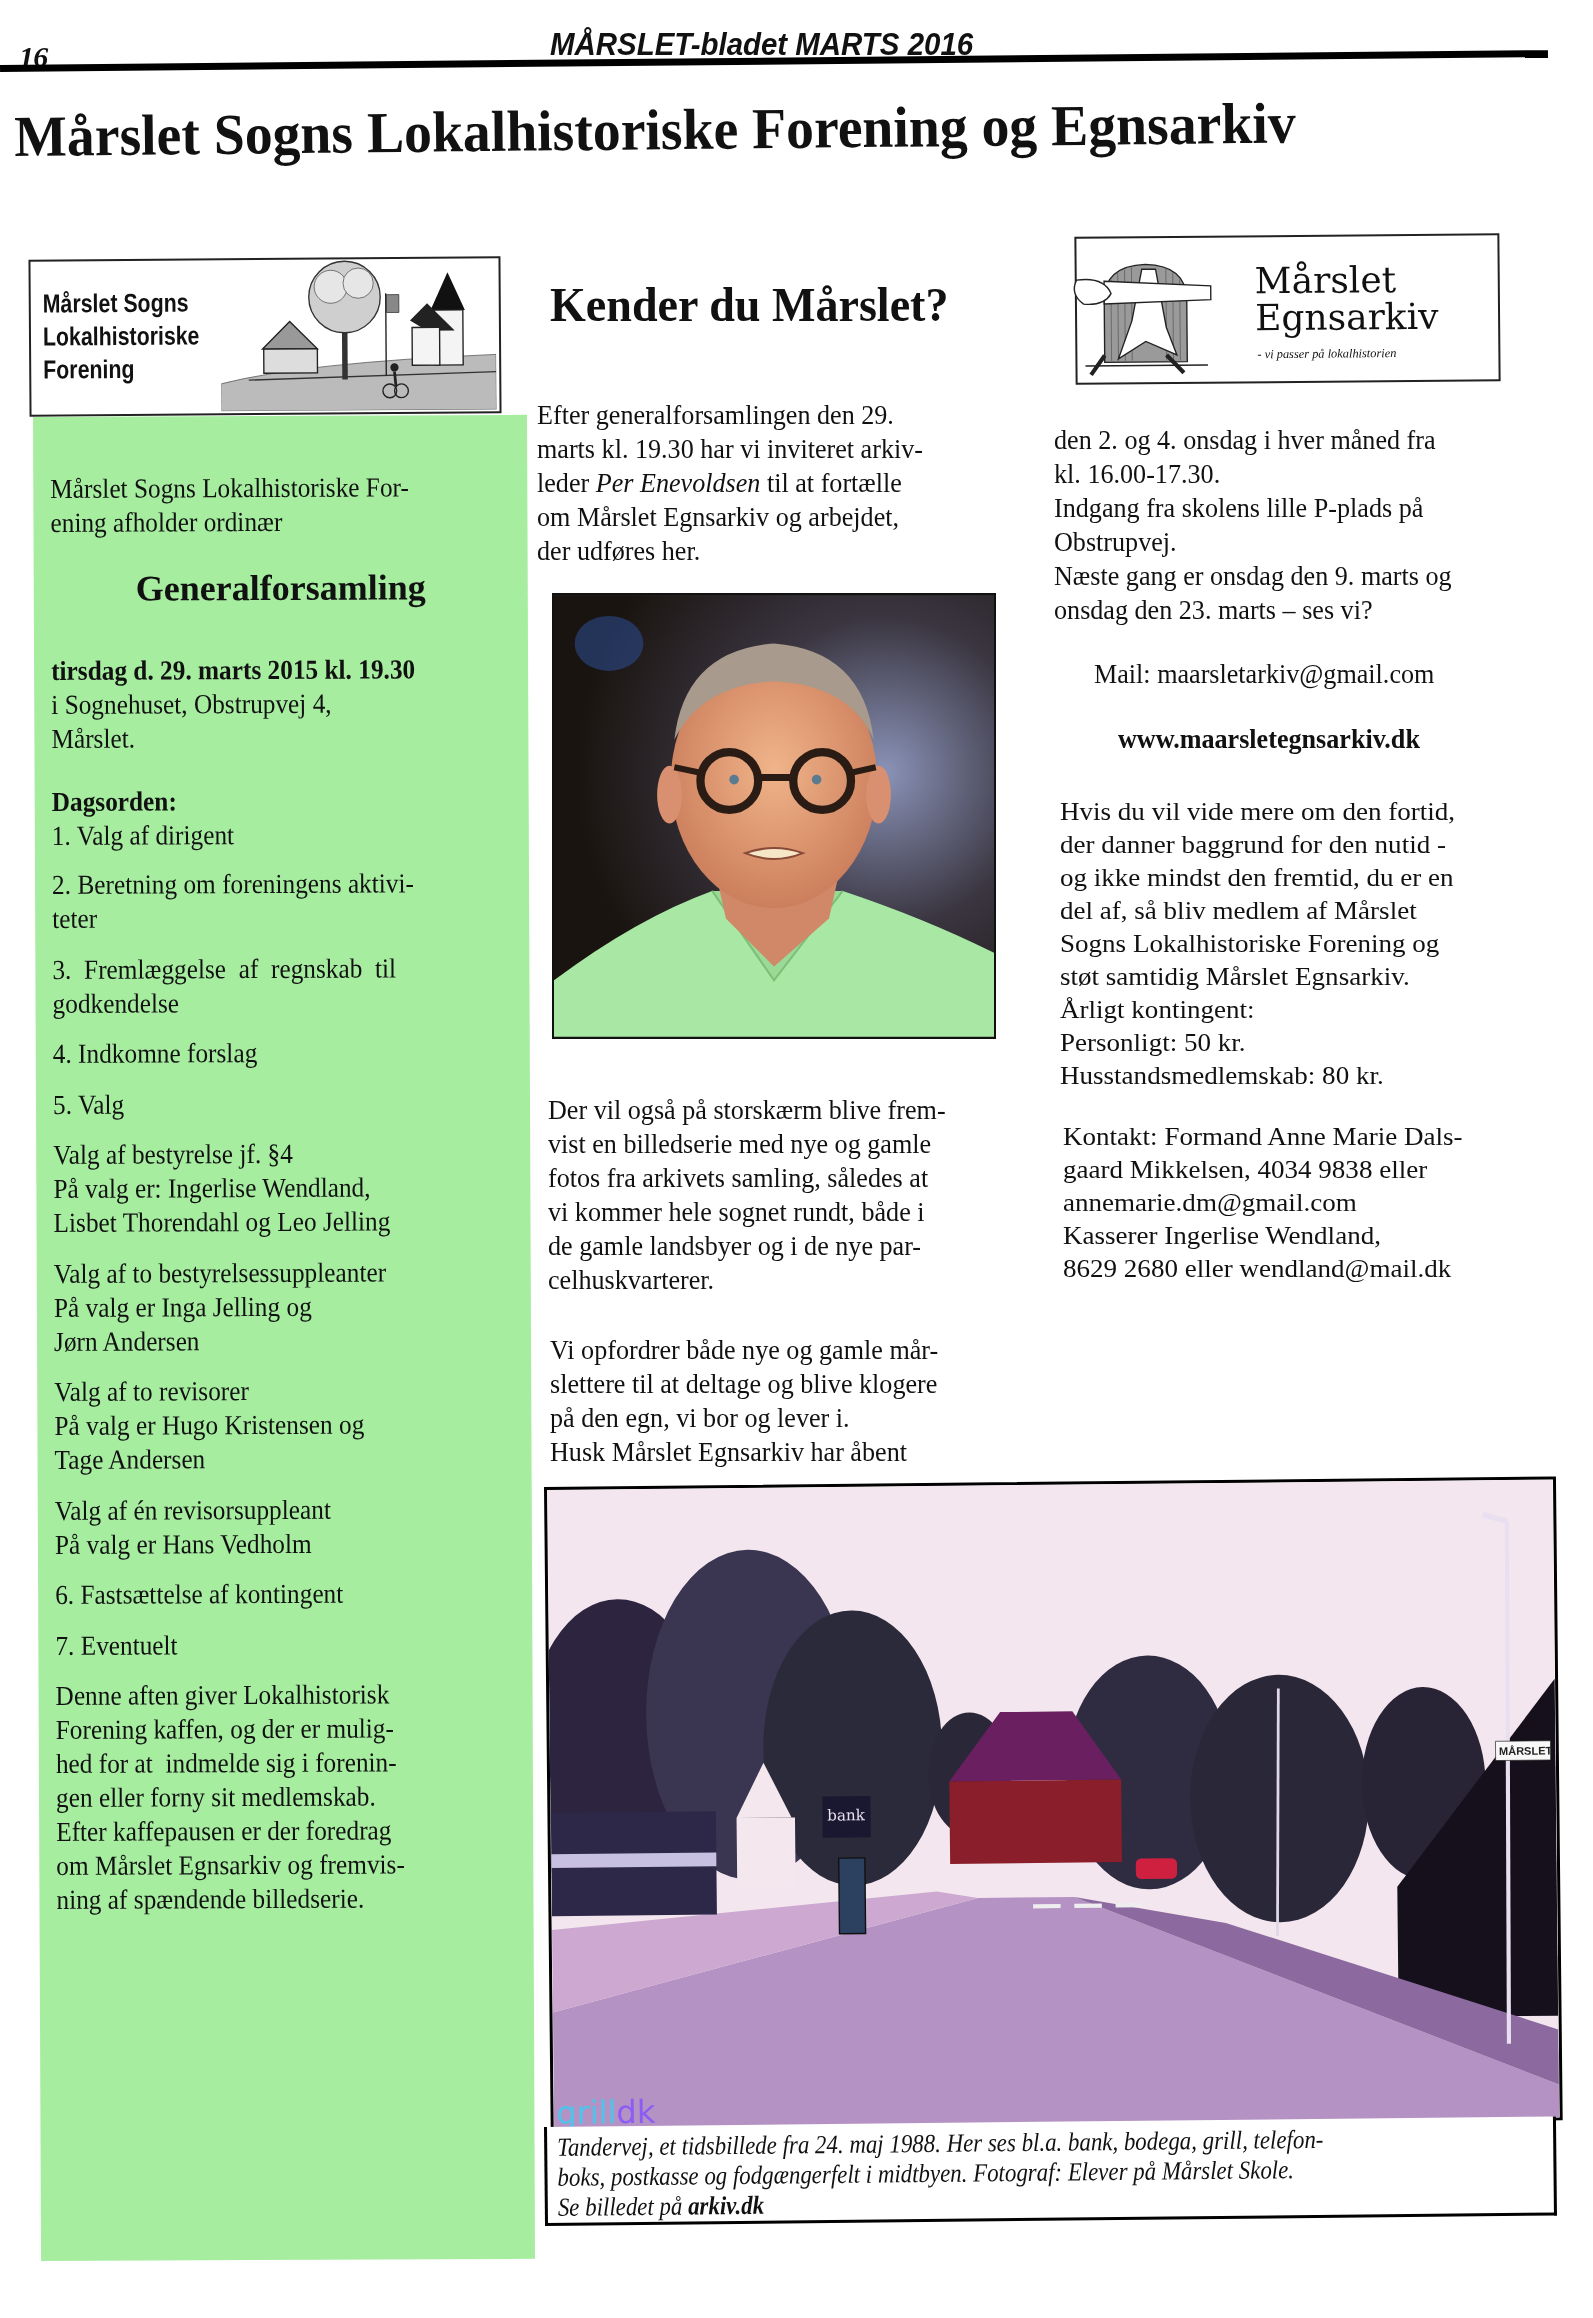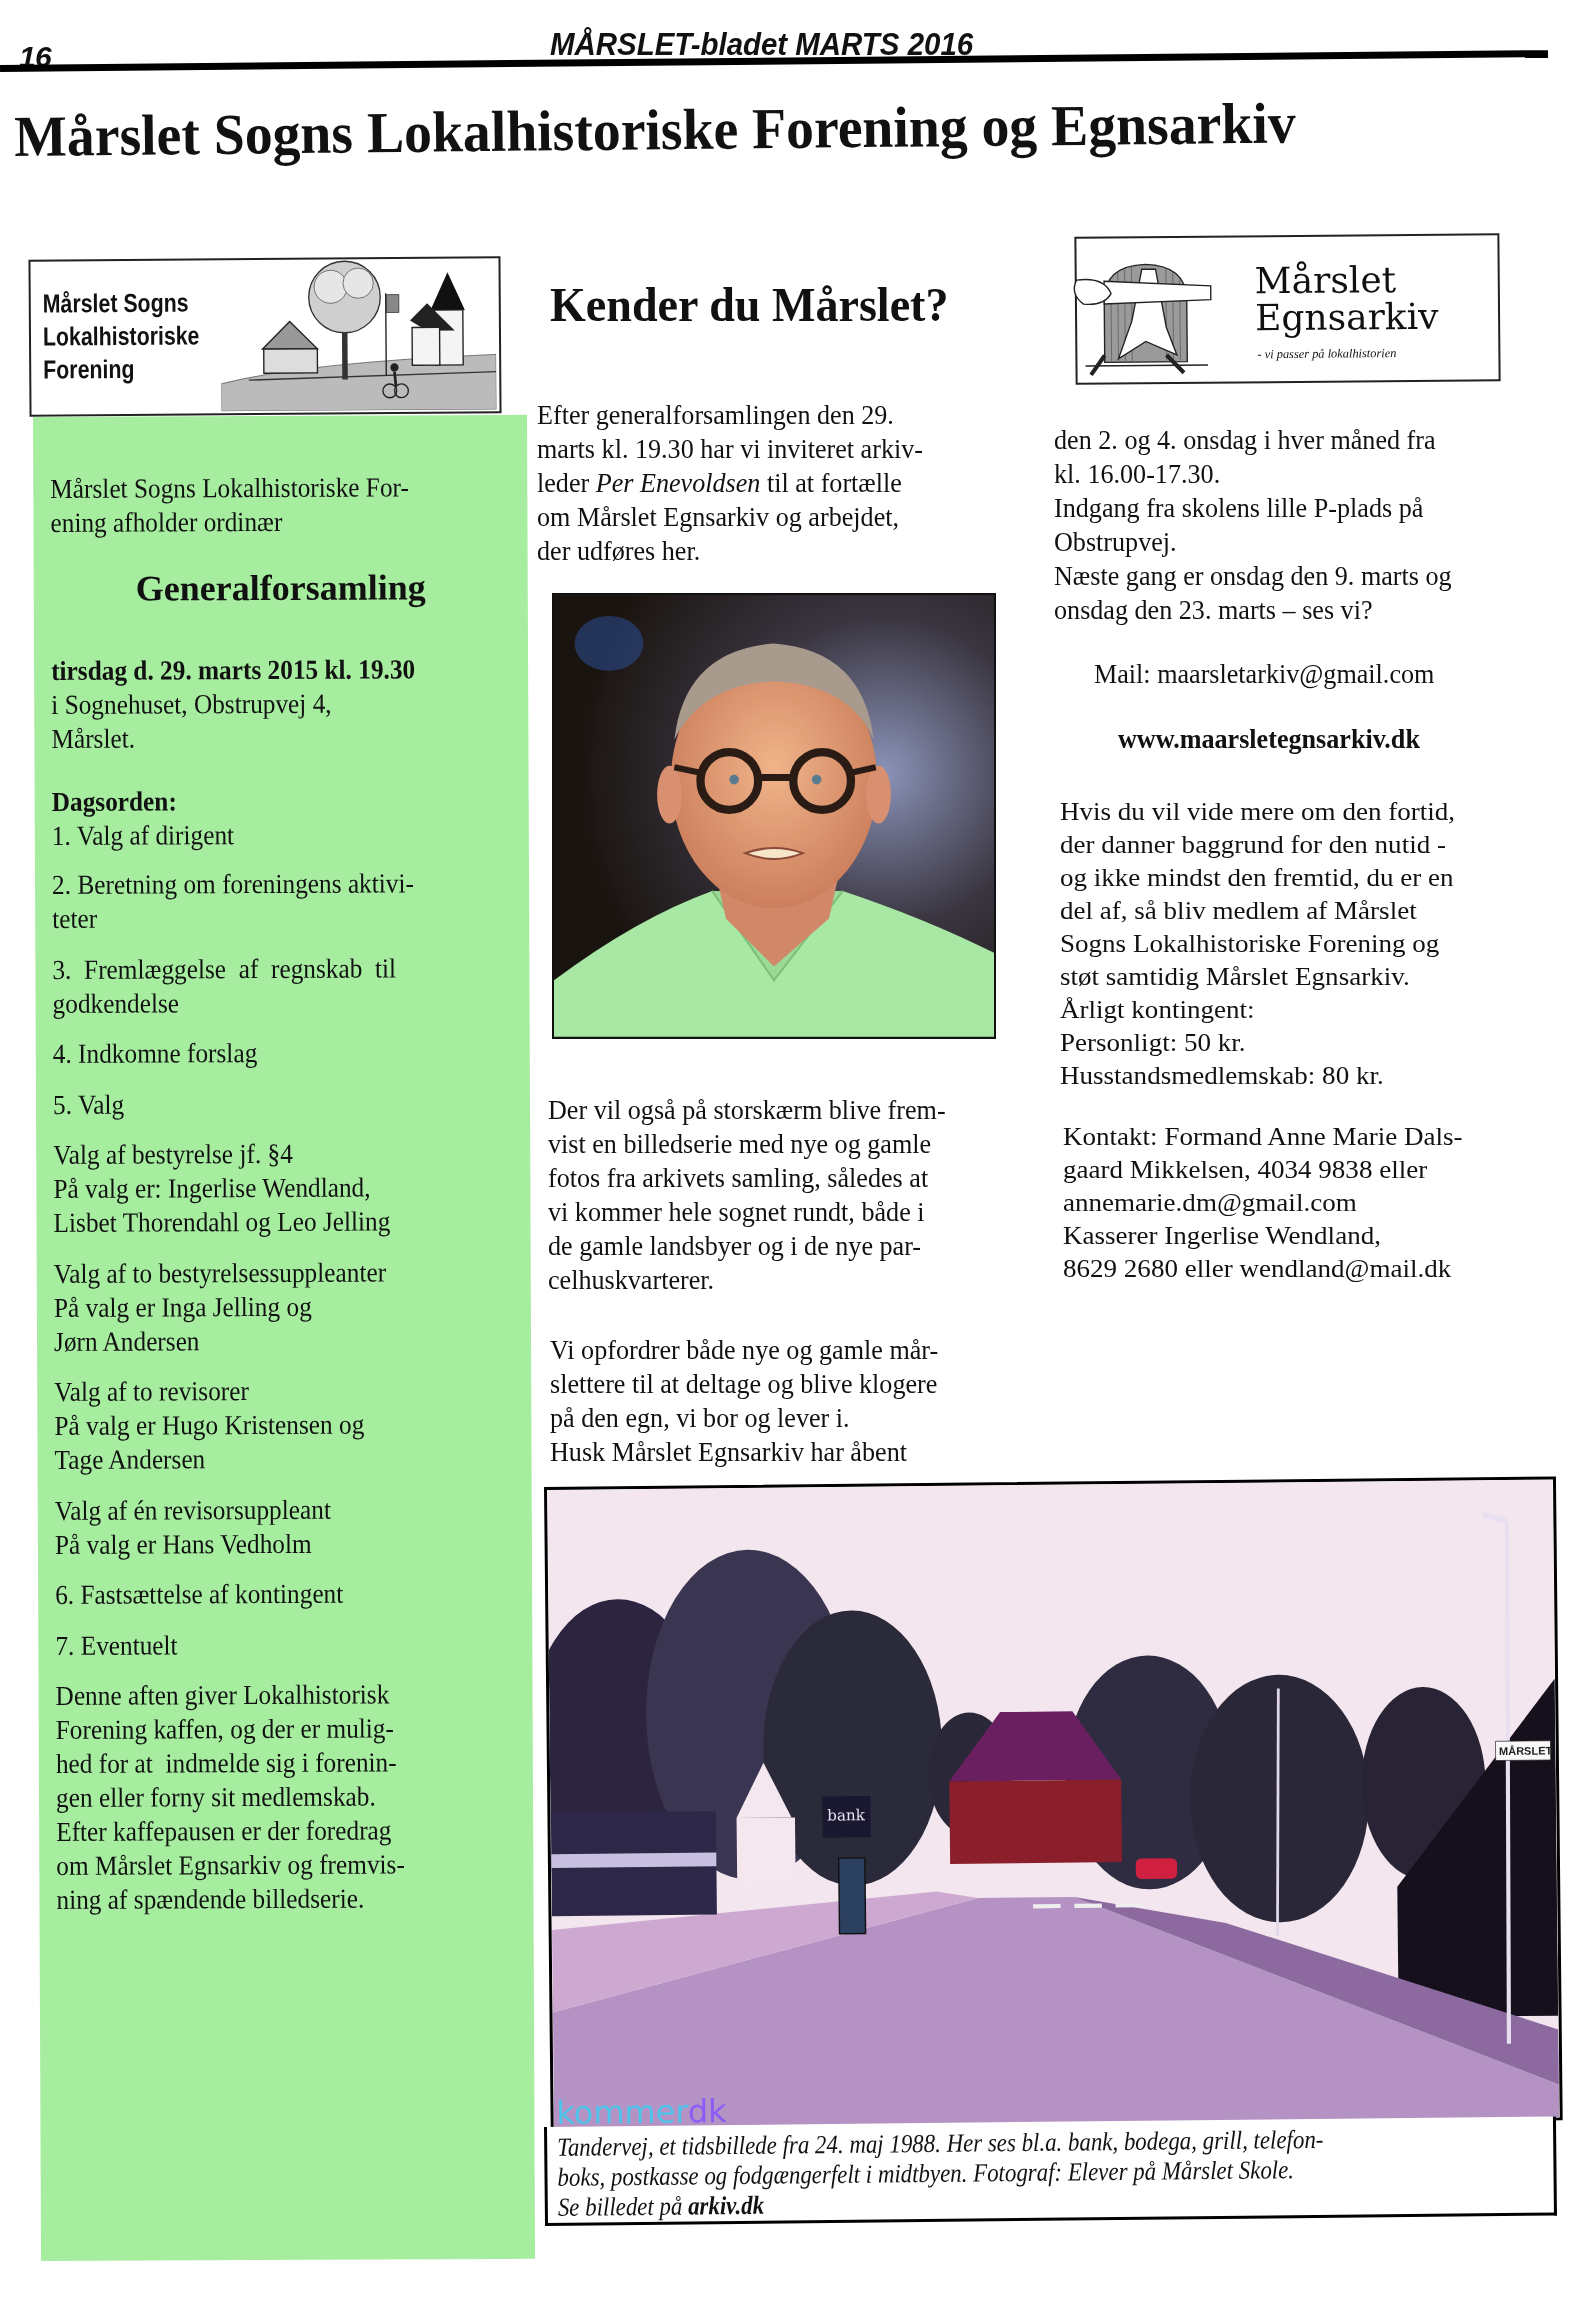--- a/index.html
+++ b/index.html
@@ -1,20 +1,20 @@
 <!DOCTYPE html>
 <html style="font-size:11px"><head>
   <meta charset="utf-8">
   <style>
     html, body { margin: 0; padding: 0; background: #ffffff; }
     body { width: 1593px; height: 2319px; position: relative; overflow: hidden; color: #111; font-family: "Liberation Serif", "DejaVu Serif", serif; }
     .abs { position: absolute; }
 
     
-    #page-number { left: 19px; top: 40px; font-family: Liberation Sans, sans-serif; font-weight: bold; font-style: italic; font-size: 30px; letter-spacing: -0.7px; }
+    #page-number { left: 19px; top: 40px; font-family: Liberation Serif, serif; font-weight: bold; font-style: italic; font-size: 30px; letter-spacing: -0.7px; }
     #running-head { left: 550px; top: 26px; font-family: "Liberation Sans", sans-serif; font-weight: bold; font-style: italic; font-size: 32px; transform: scaleX(0.92); transform-origin: left; white-space: nowrap; }
     #header-rule { left: 0; top: 65px; width: 1548px; height: 6.9px; background: #000; transform: rotate(-0.55deg); transform-origin: left top; }
     #main-title { left: 13.8px; top: 103px; font-family: "Liberation Serif", serif; font-weight: bold; font-size: 58px; transform: rotate(-0.6deg) scaleX(0.96); transform-origin: left top; white-space: nowrap; }
 
     
     #lhf-logo { left: 29px; top: 258px; width: 468px; height: 153px; border: 2.1px solid #222; background: #fff; transform: rotate(-0.4deg); }
     #lhf-logo .logo-text { position: absolute; left: 12.4px; top: 26px; font-family: "Liberation Sans", sans-serif; font-weight: bold; font-size: 26px; line-height: 33px; transform: scaleX(0.82); transform-origin: left; }
     #lhf-logo svg { position: absolute; right: 2.8px; top: -13.8px; }
 
     
@@ -289,21 +289,21 @@
 
     <g fill="#eee">
       <rect x="700" y="610" width="40" height="6"></rect>
         <rect x="760" y="610" width="40" height="6"></rect>
         <rect x="820" y="610" width="40" height="6"></rect>
     </g>
 
     <rect x="1375" y="380" width="80" height="28" fill="#f8f8f8" stroke="#222"></rect>
     <text x="1380" y="400" font-family="Liberation Sans, sans-serif" font-weight="bold" font-size="16" fill="#222">MÅRSLET</text>
   </svg>
-  <div id="photo-watermark"><span style="color:#4fc4ea;">kommer</span><span>dk</span></div>
+  <div id="photo-watermark"><span style="color:#4fc4ea;">grill</span><span>dk</span></div>
 </div>
 
 <div id="caption-box" class="abs">
   <div id="caption-text">
     <div>Tandervej, et tidsbillede fra 24. maj 1988. Her ses bl.a. bank, bodega, grill, telefon-</div>
     <div>boks, postkasse og fodgængerfelt i midtbyen. Fotograf: Elever på Mårslet Skole.</div>
     <div><span>Se billedet på </span><b>arkiv.dk</b></div>
   </div>
 </div>
 

